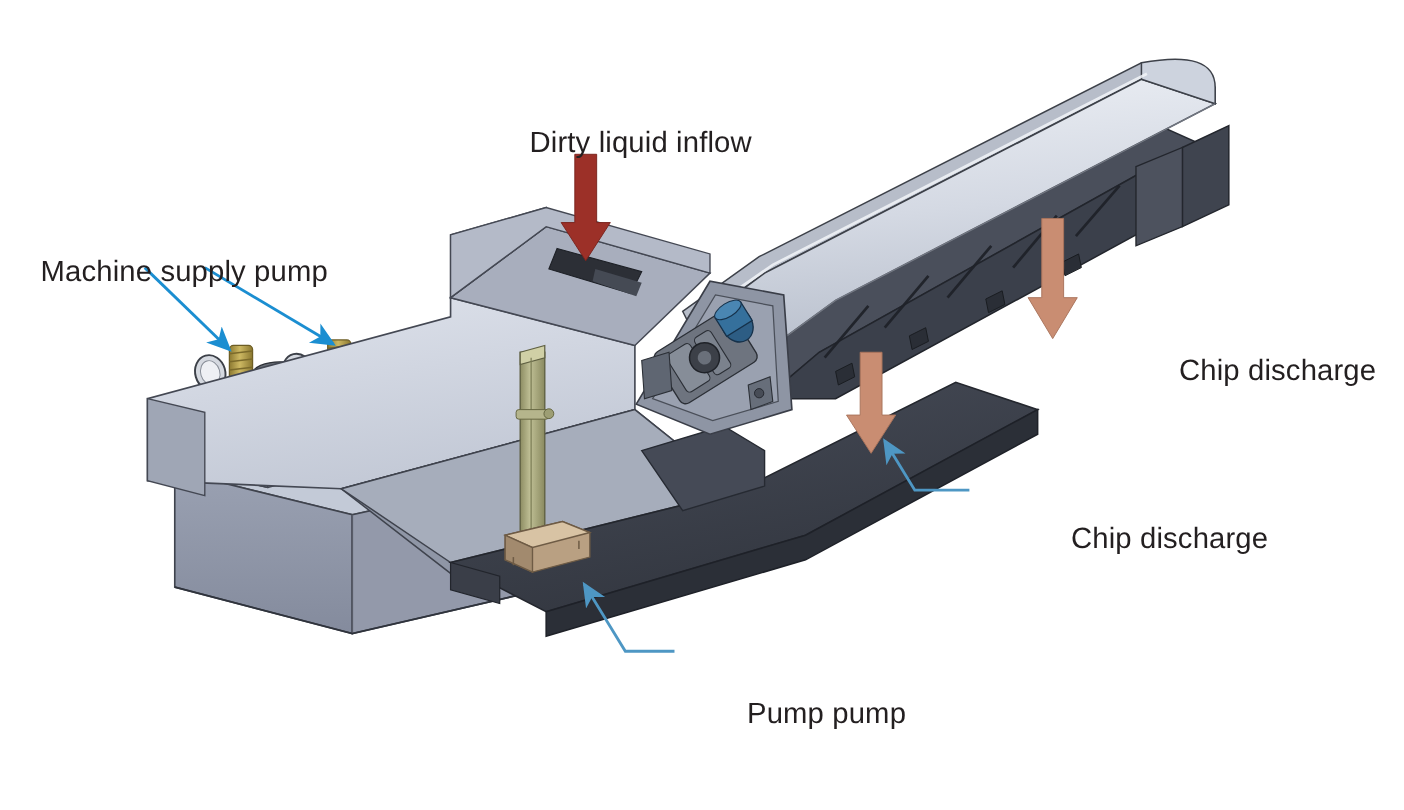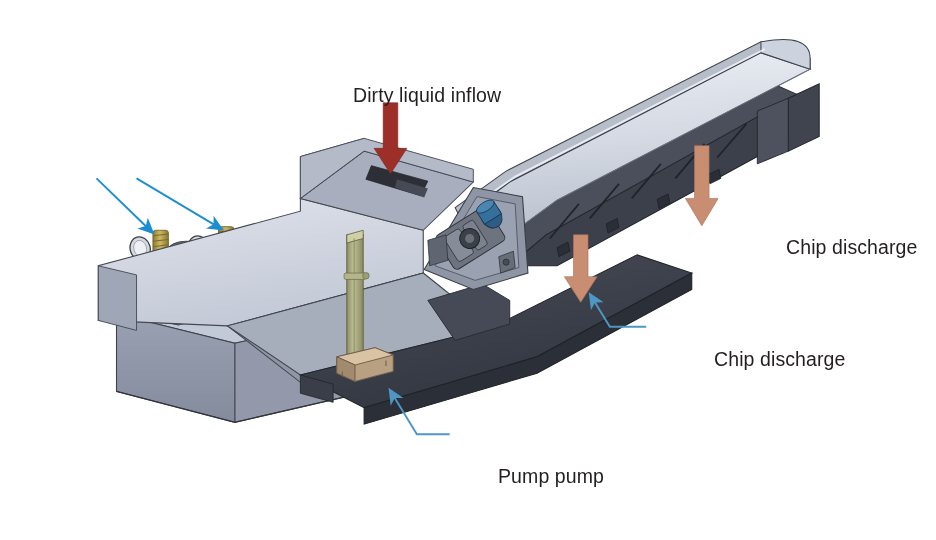--- a/index.html
+++ b/index.html
@@ -311,20 +311,21 @@
       <path d="M710,359 L670,359 L648,323" marker-end="url(#arwBlueLt)"></path>
     </g>
 
     <g stroke="#4e97c4" stroke-width="2.1" fill="none">
       <path d="M494,477 L458,477 L428,428" marker-end="url(#arwBlueLt)"></path>
     </g>
   </svg>
 
   <div class="label" id="lbl-inflow">Dirty liquid inflow</div>
 
+  <div class="label" id="lbl-pump">Machine supply pump</div>
 
   <div class="label" id="lbl-chip-r">Chip discharge</div>
 
   <div class="label" id="lbl-chip-b">Chip discharge</div>
 
   <div class="label" id="lbl-tank">Pump pump</div>
 
 </div>
 
 </body></html>

